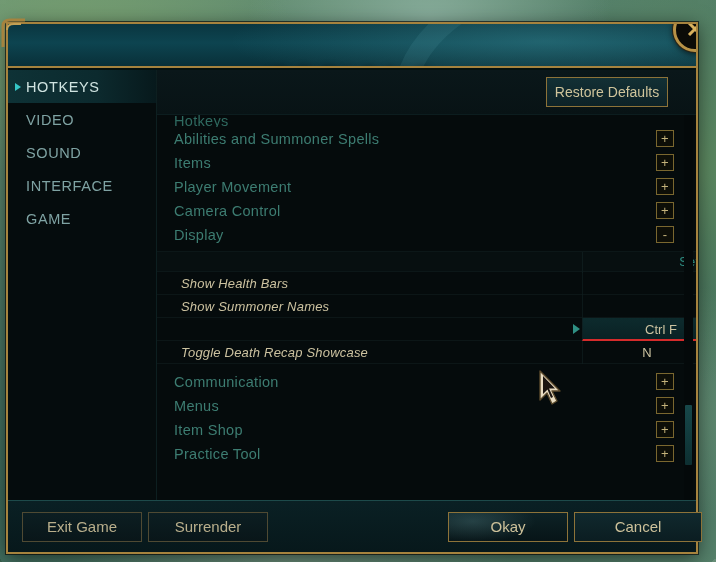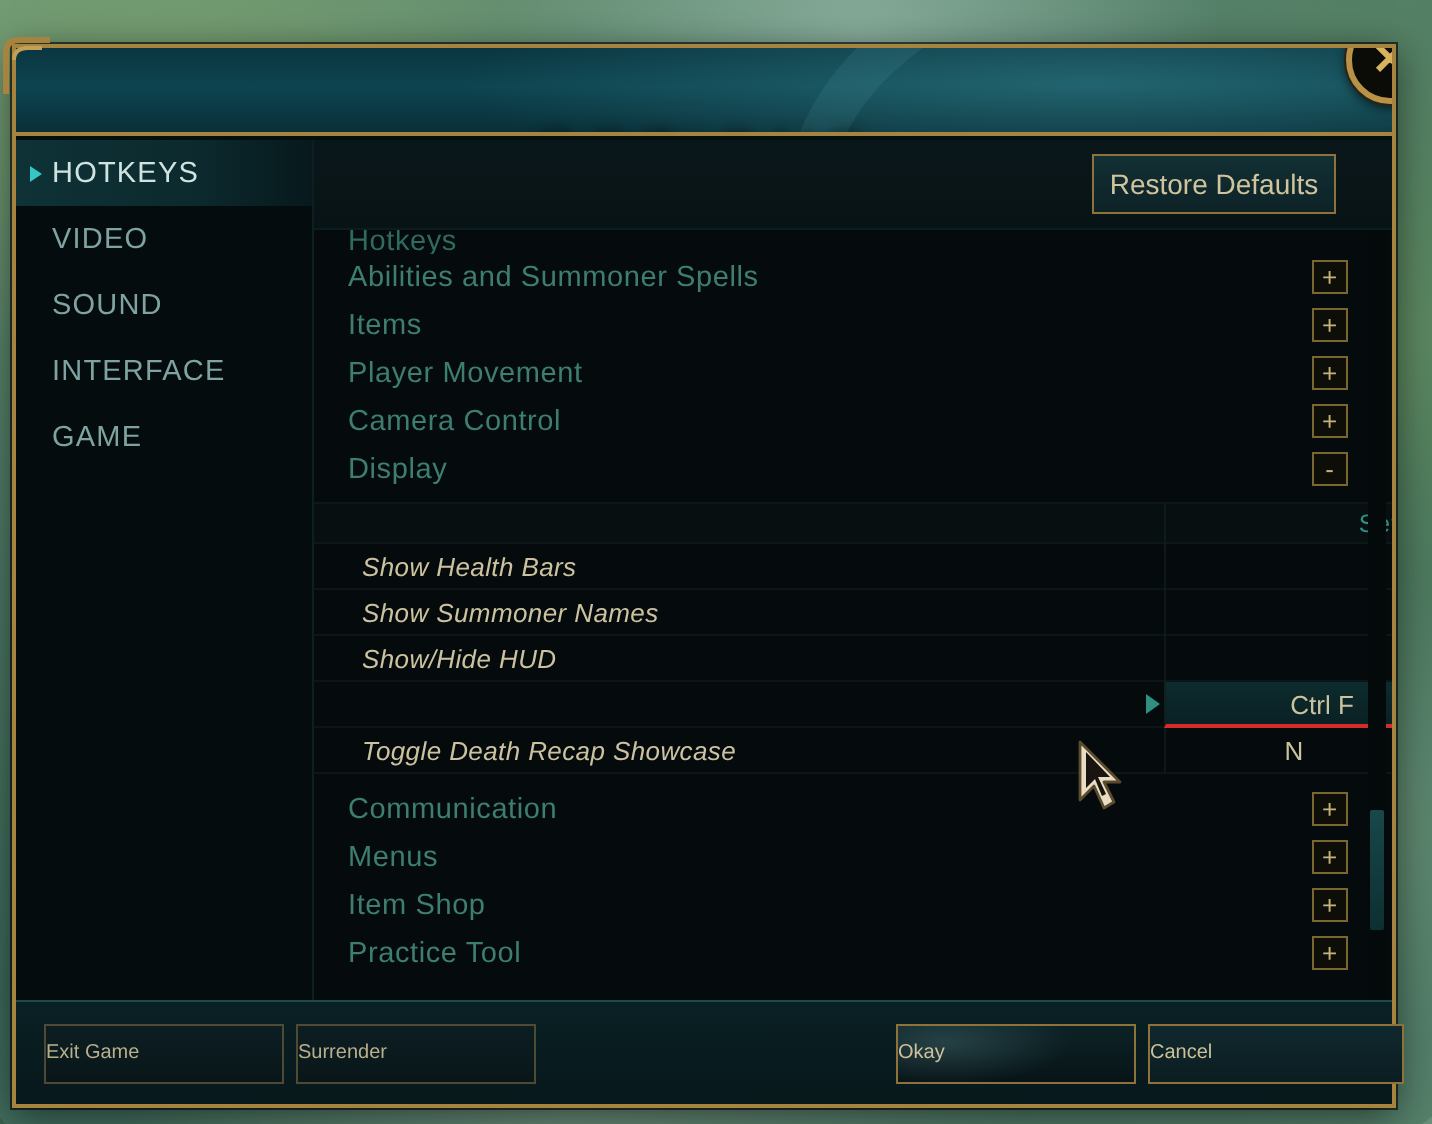--- a/index.html
+++ b/index.html
@@ -274,21 +274,22 @@
     position: absolute;
     left: 0; right: 0; bottom: 0;
     height: 52px;
     background: linear-gradient(180deg, #0a2024 0%, #07181b 100%);
     border-top: 1px solid #1d4a4a;
   }
   .btn {
     position: absolute;
     top: 11px; height: 30px;
     line-height: 28px;
-    font-size: 10px;
+    text-align: center;
+    font-size: 15px;
     color: #cdc19a;
     border: 1px solid #8d7339;
     background: linear-gradient(180deg, #10292e 0%, #0b1d21 100%);
     cursor: pointer;
   }
   .btn.dim { border-color: #4f4a33; color: #b9af8c; background: linear-gradient(180deg,#0c1e22,#091619); }
   .btn-exit      { left: 14px;  width: 120px; }
   .btn-surrender { left: 140px; width: 120px; }
   .btn-okay {
     left: 440px; width: 120px;
@@ -387,25 +388,20 @@
             <div class="sub-row">
               <div class="label">Show Health Bars</div>
               <div class="cell1"></div>
 
             </div>
             <div class="sub-row">
               <div class="label">Show Summoner Names</div>
               <div class="cell1"></div>
 
             </div>
-            <div class="sub-row">
-              <div class="label">Show/Hide HUD</div>
-              <div class="cell1"></div>
-
-            </div>
             <div class="sub-row selected">
               <span class="sel-arrow"></span>
               <div class="cell1">Ctrl F</div>
 
             </div>
             <div class="sub-row">
               <div class="label">Toggle Death Recap Showcase</div>
               <div class="cell1">N</div>
 
             </div>

